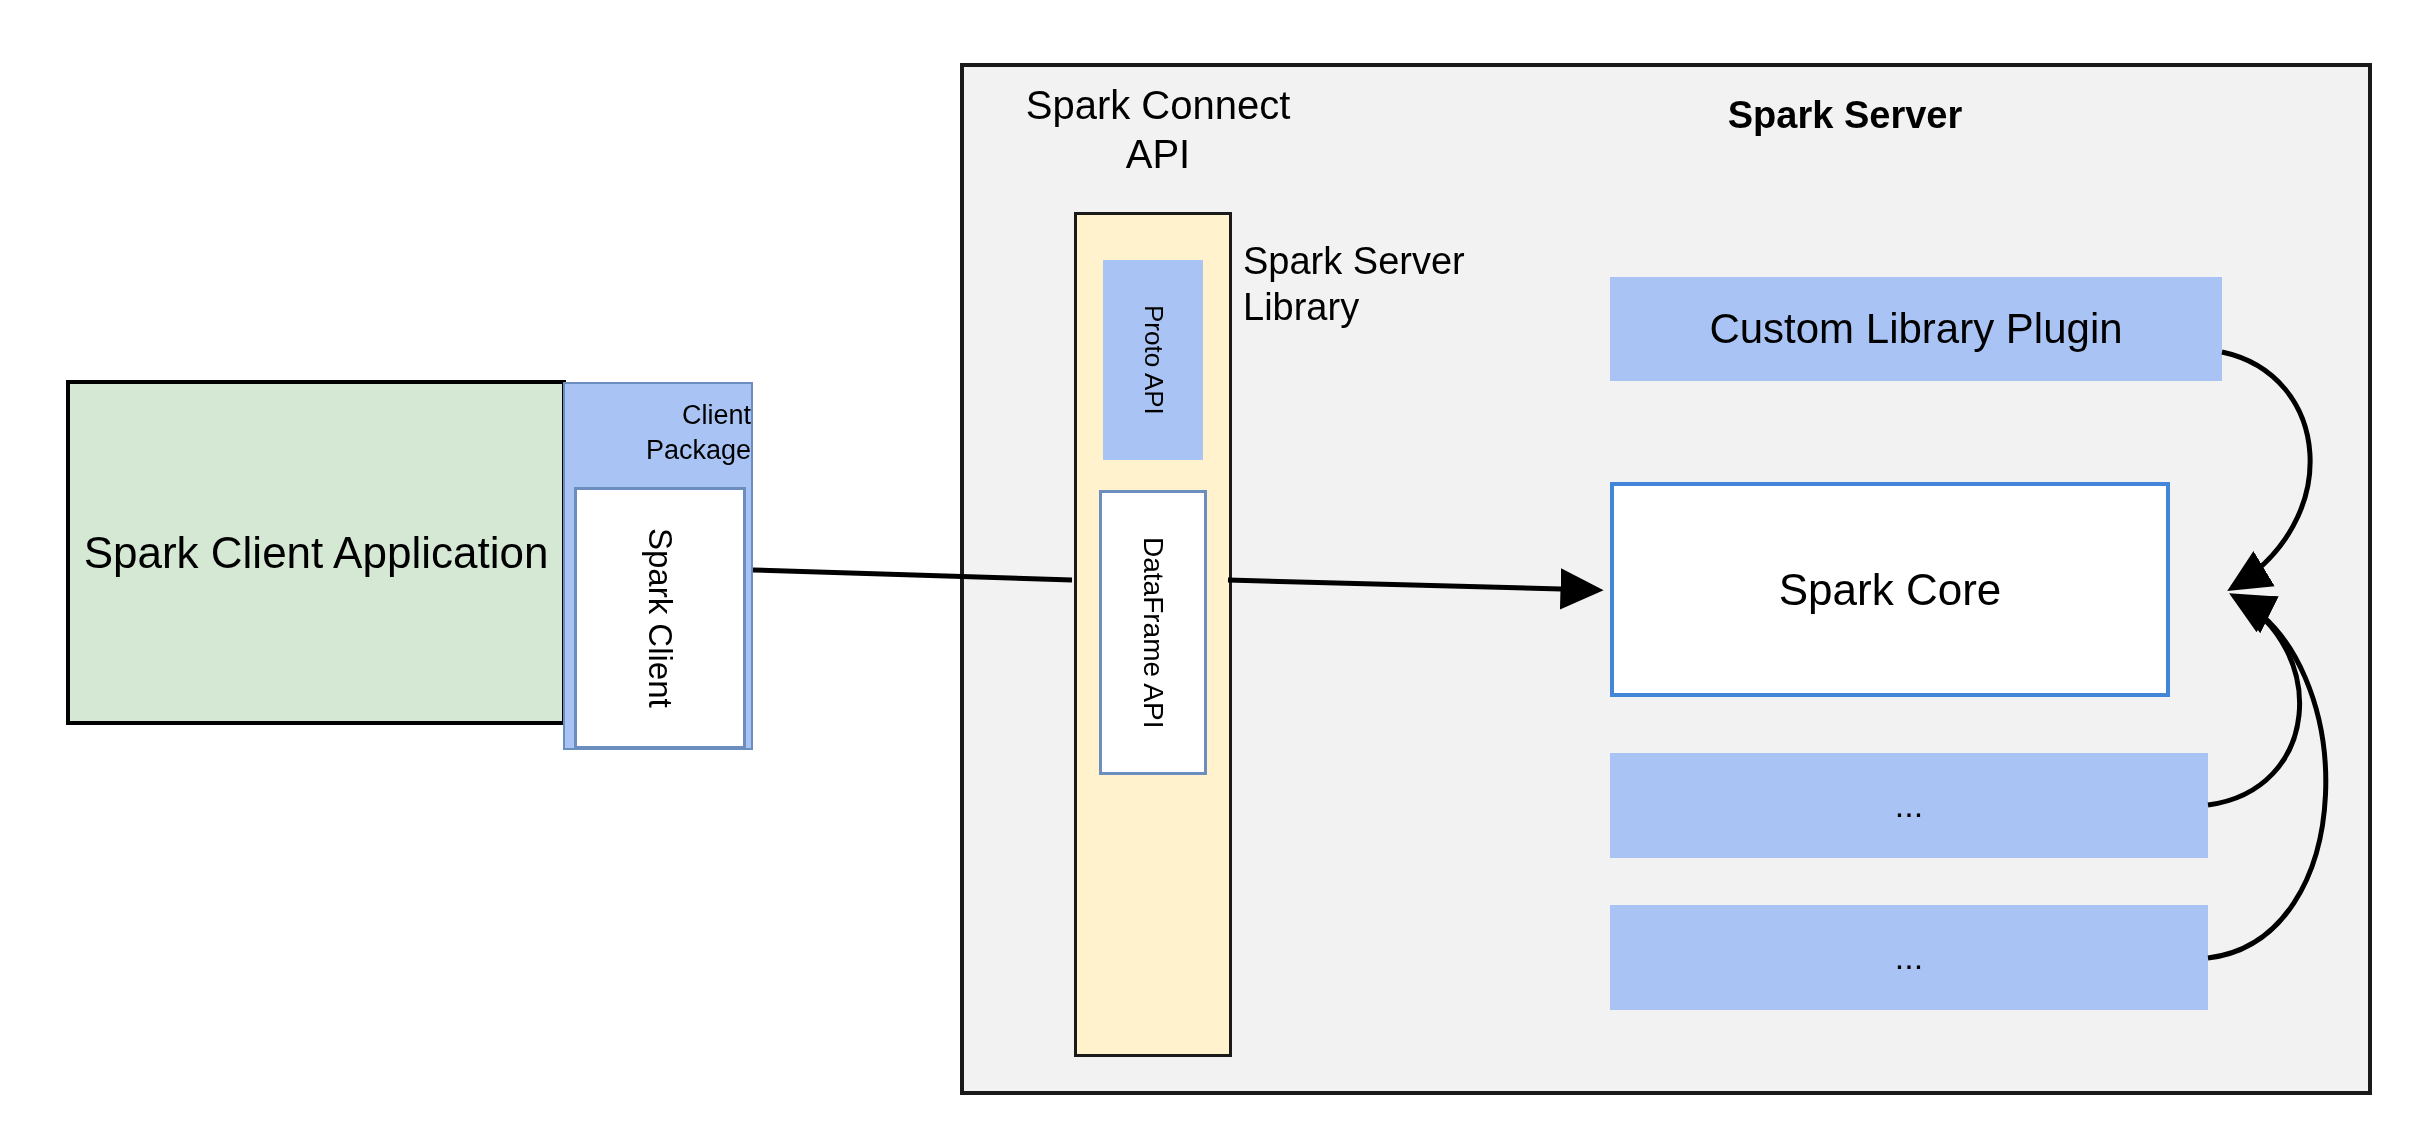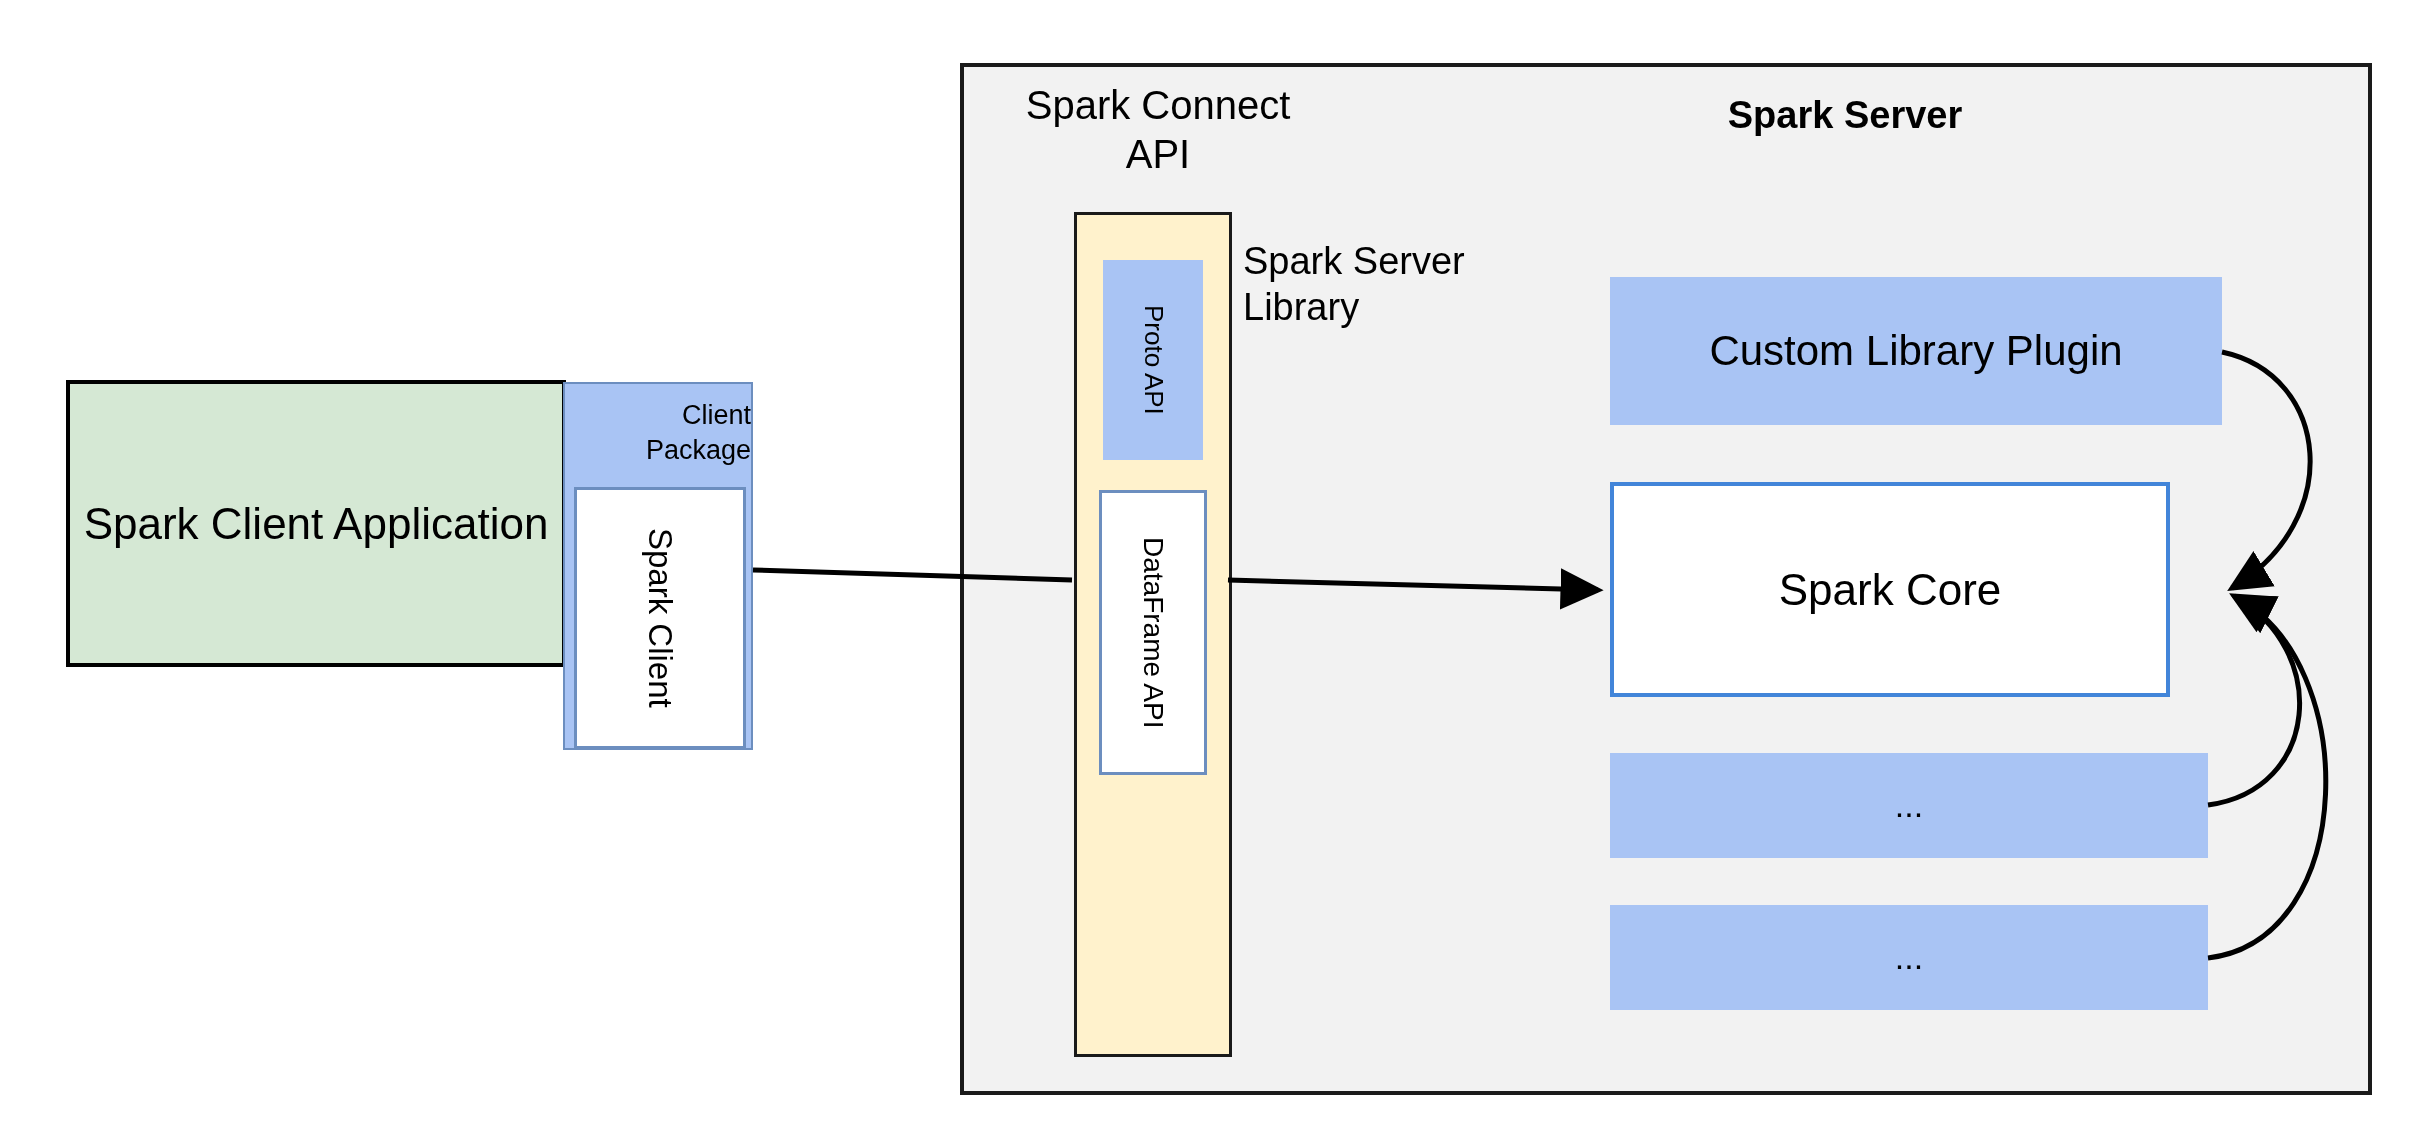--- a/index.html
+++ b/index.html
@@ -31,21 +31,21 @@
     color: #000000;
     white-space: pre-line;
     line-height: 1.22;
   }
 
   
   #client-app {
     left: 66px;
     top: 380px;
     width: 500px;
-    height: 287px;
+    height: 345px;
     background: #D5E8D4;
     border: 4px solid #000000;
     font-size: 44px;
     line-height: 1.3;
     z-index: 2;
   }
   #client-package {
     left: 563px;
     top: 382px;
     width: 190px;
@@ -159,21 +159,21 @@
     align-items: center;
     justify-content: center;
   }
   #dataframe-api .vtext { font-size: 28px; }
 
   
   #custom-library-plugin {
     left: 1610px;
     top: 277px;
     width: 612px;
-    height: 148px;
+    height: 104px;
     background: #A9C4F4;
     font-size: 42px;
     z-index: 3;
   }
   #spark-core {
     left: 1610px;
     top: 482px;
     width: 560px;
     height: 215px;
     background: #ffffff;

